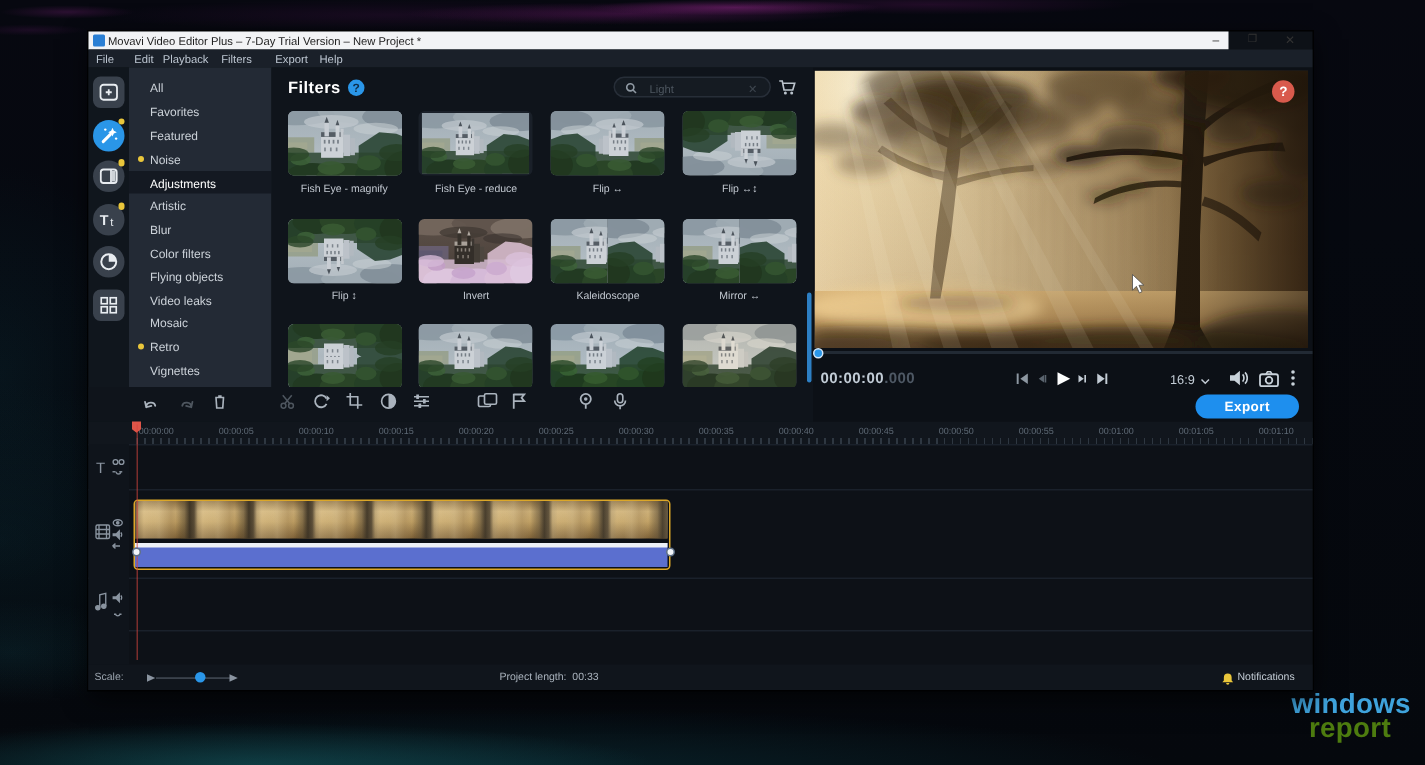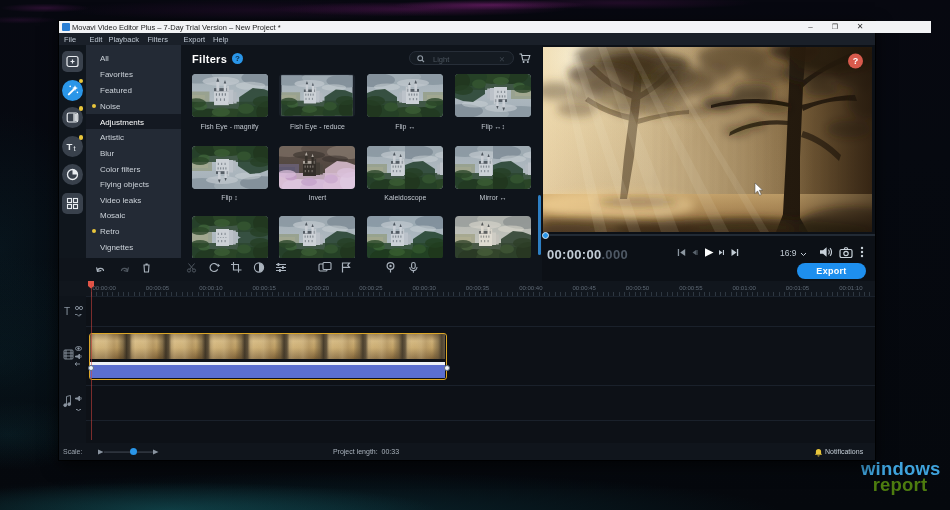--- a/index.html
+++ b/index.html
@@ -18,21 +18,21 @@
       radial-gradient(ellipse 200px 10px at 420px 9px, rgba(120,30,115,.40), rgba(120,30,115,0) 75%),
       radial-gradient(ellipse 180px 9px at 620px 3px, rgba(85,22,85,.35), rgba(85,22,85,0) 75%),
       radial-gradient(ellipse 260px 14px at 260px 10px, rgba(70,20,75,.28), rgba(70,20,75,0) 75%),
       linear-gradient(180deg, #070810 0%, #060910 30%, #05080d 100%);
   }
   #wrlogo { position:absolute; left:861px; top:461px; width:78px; text-align:center;
     font-weight:bold; line-height:16px; font-size:18.5px; letter-spacing:.2px; }
   #wrlogo .w { color:#3fa3dc; } #wrlogo .r { color:#4d7c0f; }
   #win { position:absolute; left:59px; top:21px; width:816px; height:439px;
     background:#0d1117; box-shadow:0 0 0 1px rgba(0,0,0,.8), 0 5px 16px rgba(0,0,0,.65); }
-  #titlebar { position:absolute; left:0; top:0; width:872px; height:12px; background:#f2f3f5; }
+  #titlebar { position:absolute; left:0; top:0; width:760px; height:12px; background:#f2f3f5; }
   #titlebar .ttxt { position:absolute; left:13px; top:1.5px; font-size:7.5px; color:#1c1c1c; }
   #tbicon { position:absolute; left:3px; top:2px; width:8px; height:8px; background:#2a7fd4; border-radius:1px; }
   .wbtn { position:absolute; top:0; width:16px; height:12px; color:#333; font-size:8px;
     text-align:center; line-height:12px; }
   #menubar { position:absolute; left:0; top:12px; width:816px; height:12px; background:#1a2029; }
   .mitem { position:absolute; top:1.5px; font-size:7.5px; color:#bec7d2; text-underline-offset:1px; text-decoration-thickness:.5px; }
   
   #rail { position:absolute; left:0; top:24px; width:27px; height:234px; background:#10161d; }
   .ric { position:absolute; left:3px; width:21px; height:21px; border-radius:50%;
     background:#39414c; }
@@ -57,21 +57,21 @@
   .thumb { position:absolute; width:76px; height:43px; border-radius:4px; overflow:hidden; background:#1a2029; }
   .thumb svg { position:absolute; left:0; top:0; }
   .half { position:absolute; overflow:hidden; }
   .cap { position:absolute; width:90px; text-align:center; font-size:7px; color:#c2c8d0; }
   
   #prev { position:absolute; left:483px; top:24px; width:333px; height:236px; background:#0c1016; z-index:2; }
   #vid { position:absolute; left:1px; top:2px; width:329px; height:185px; overflow:hidden; }
   #seek { position:absolute; left:0; top:189px; width:333px; height:2px; background:#222a34; }
   #seekdot { position:absolute; left:0px; top:186.5px; width:7px; height:7px; border-radius:50%;
     background:#2a96e8; border:1px solid #d5e7f7; }
-  #tstamp { position:absolute; left:5px; top:202px; font-size:13px; font-weight:bold; color:#c2ccd6; letter-spacing:.3px; }
+  #tstamp { position:absolute; left:5px; top:202px; font-size:10px; font-weight:bold; color:#c2ccd6; letter-spacing:.3px; }
   #tstamp span { color:#4e5864; }
   #ratio { position:absolute; left:238px; top:203px; font-size:8.5px; color:#c3ccd5; }
   #exportbtn { position:absolute; left:255px; top:217.5px; width:69px; height:16.5px; border-radius:8.5px;
     background:#1e8fee; color:#fff; font-size:9px; font-weight:bold; text-align:center; line-height:16.5px; letter-spacing:.3px; }
   
   #tl { position:absolute; left:0; top:237px; width:816px; height:202px; background:#0d1117; }
   #toolbar { position:absolute; left:0; top:0; width:483px; height:23px; background:#0f141b; }
   #ruler { position:absolute; left:0; top:23px; width:816px; height:15px; background:#11161d;
     color:#5e6975; font-size:6px; }
   .rlab { position:absolute; top:3.5px; }

